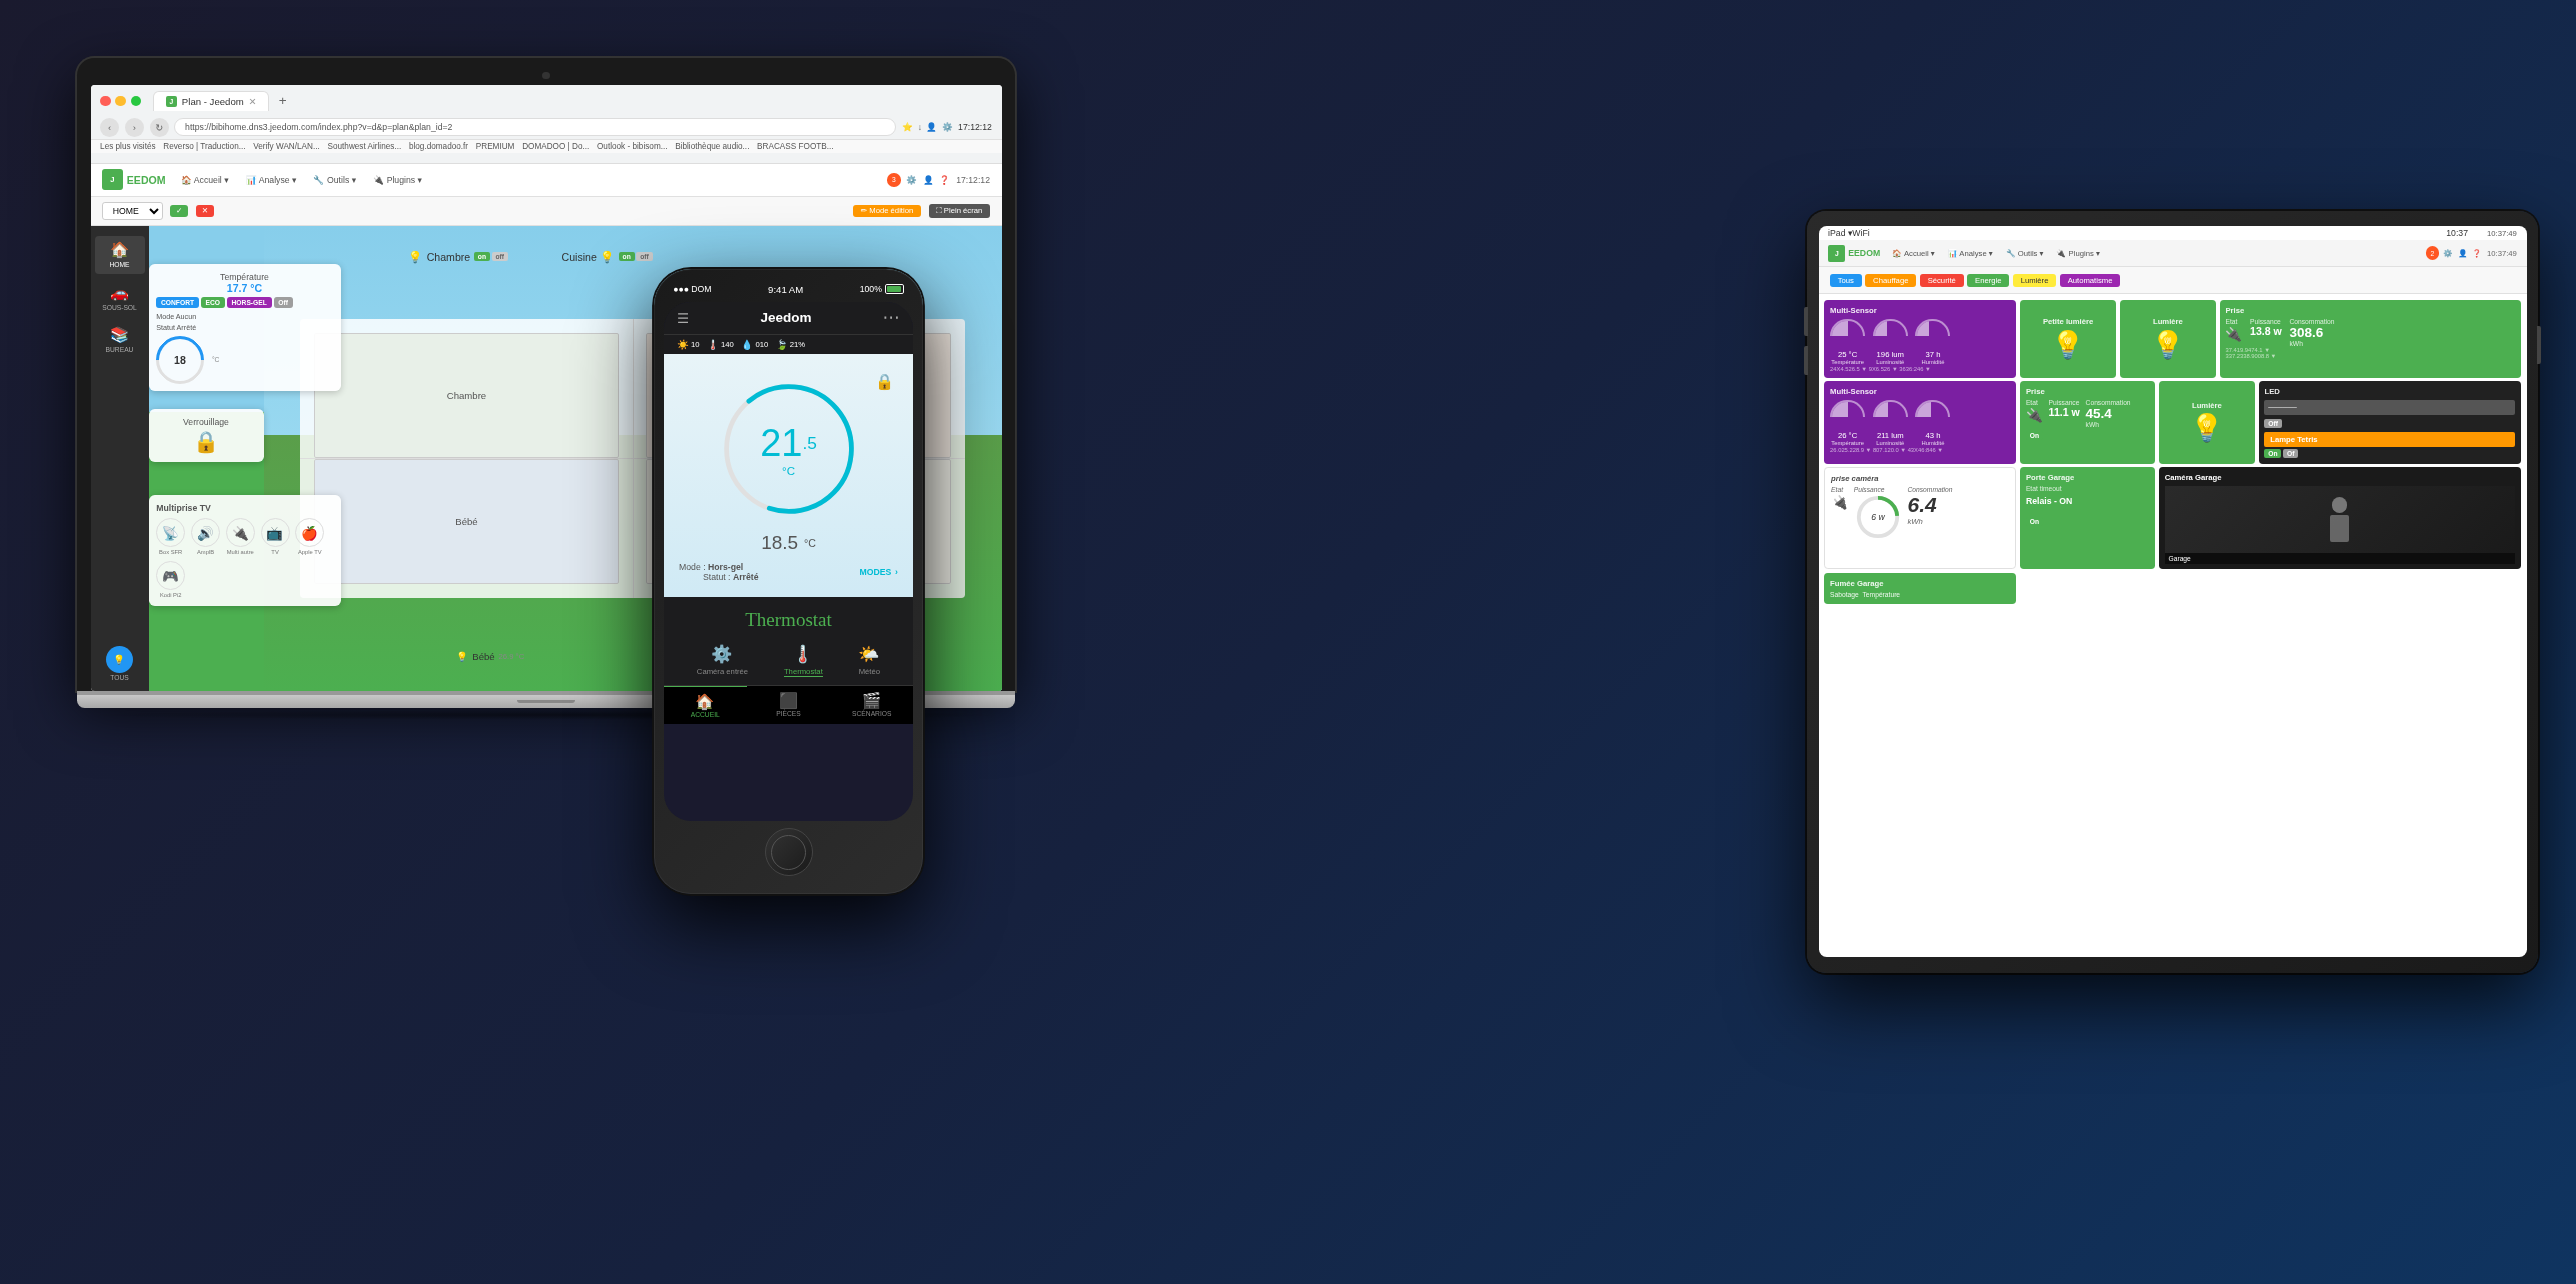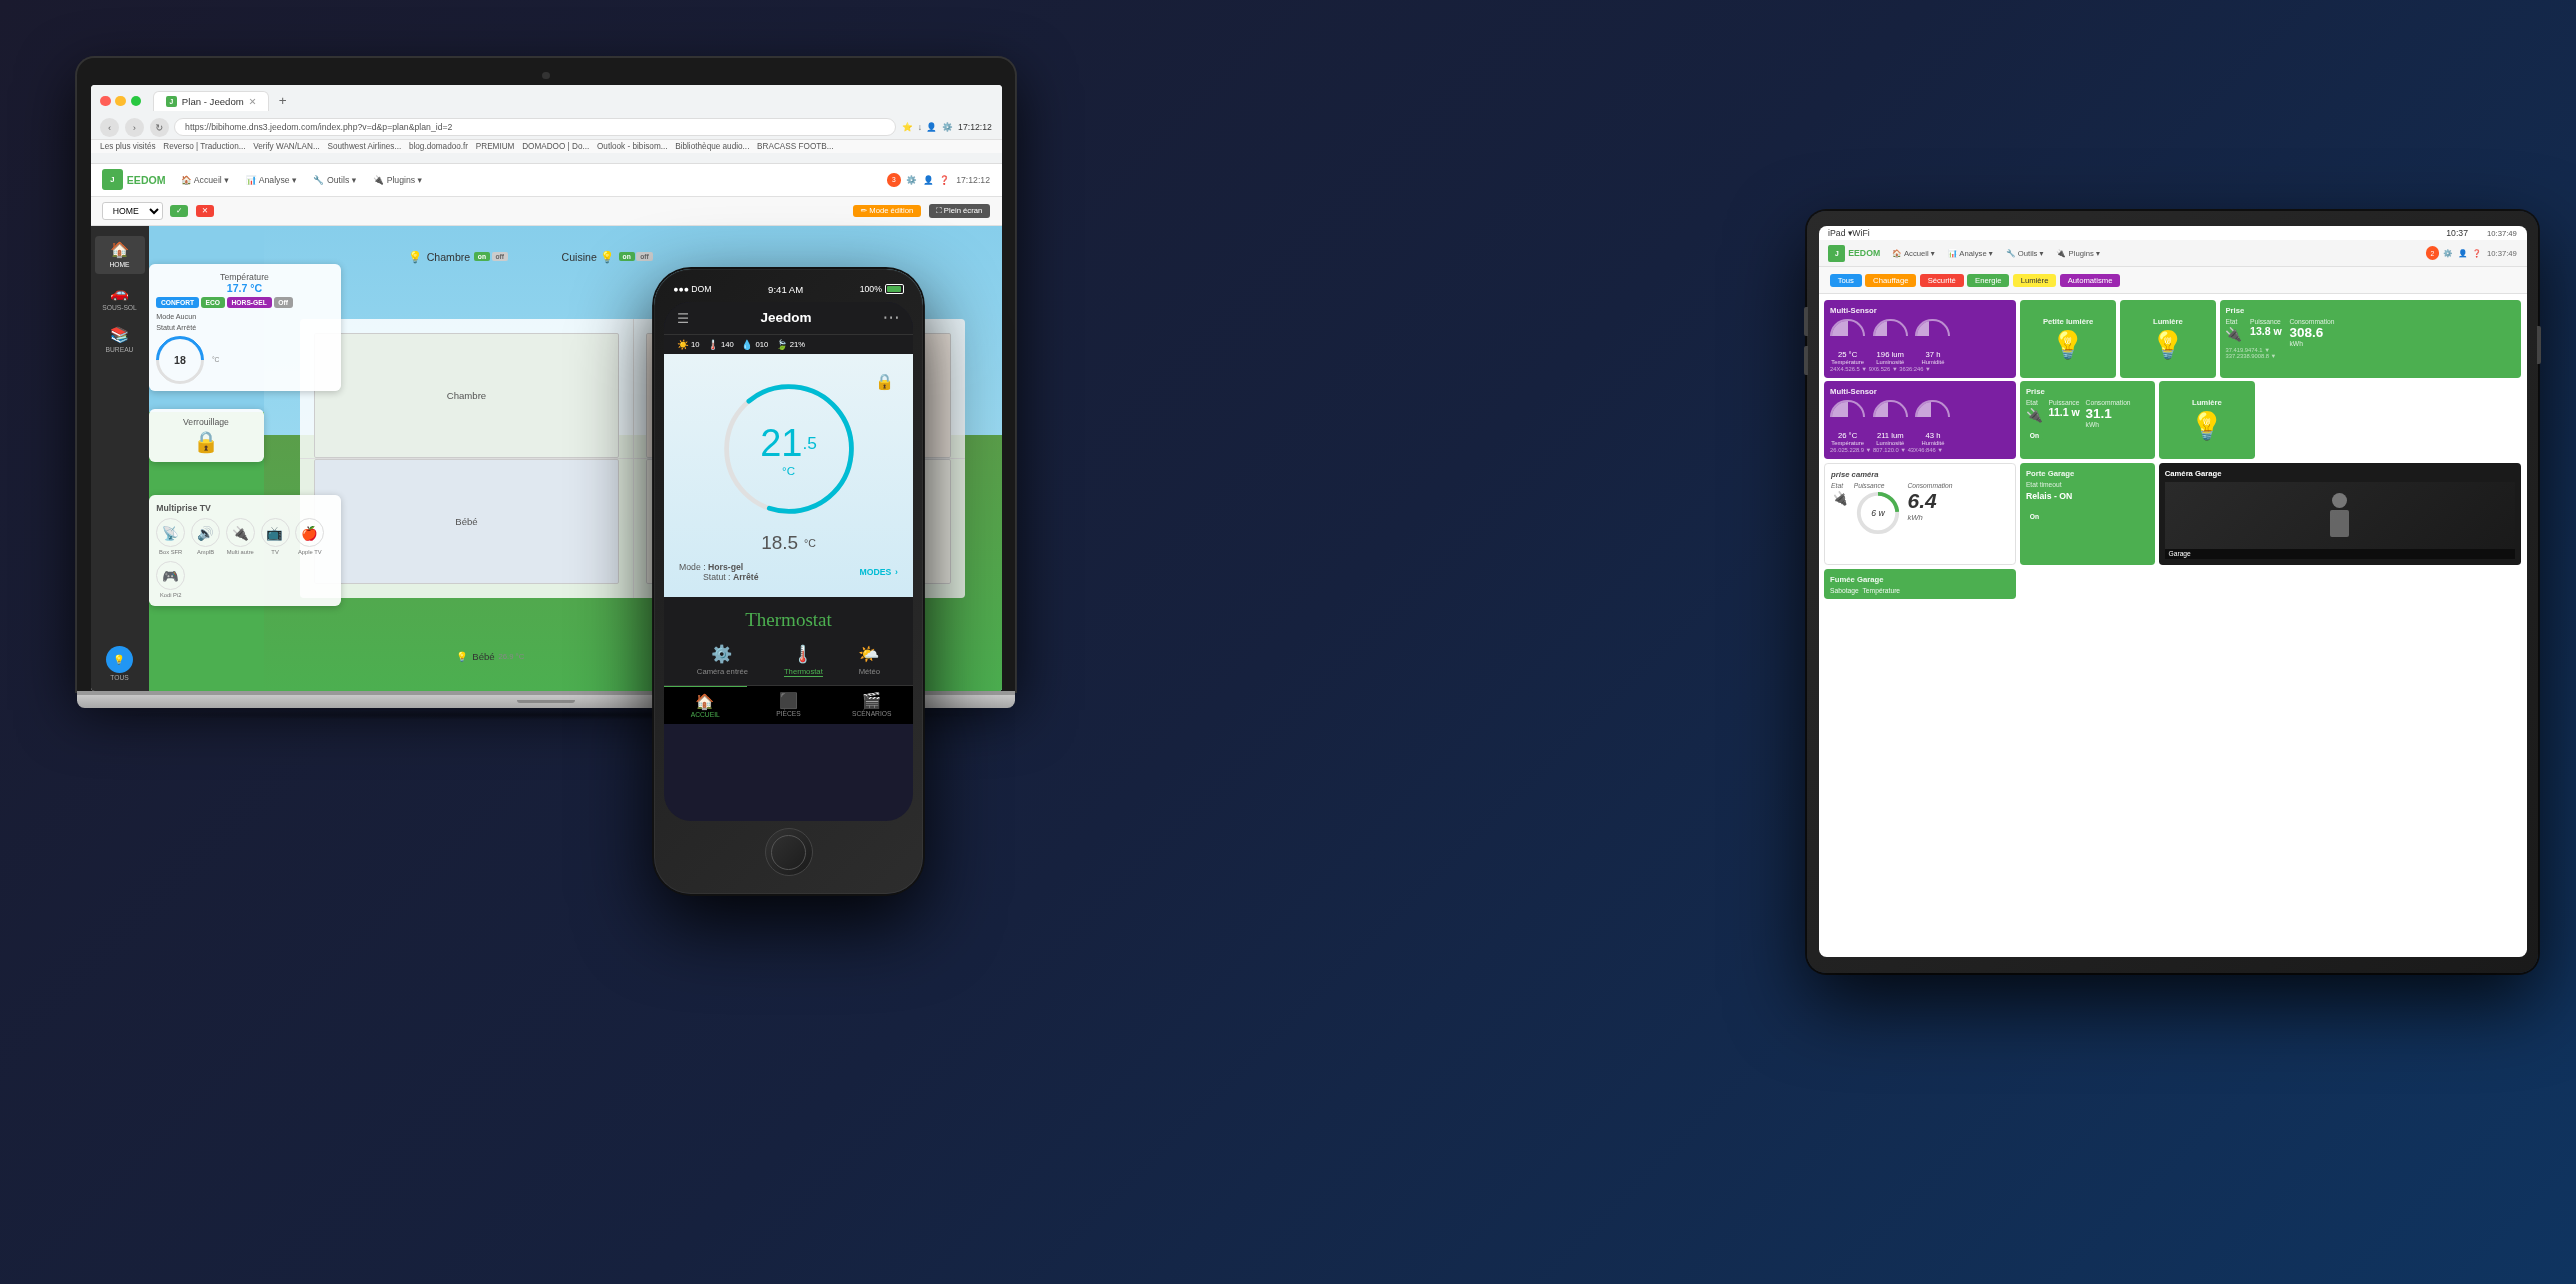--- a/index.html
+++ b/index.html
@@ -1429,31 +1429,45 @@
                   <div style="font-size:6.7px; opacity:0.8;">Etat</div>
                   <span style="font-size:13.5px;">🔌</span>
                   <div><span class="on-badge">On</span></div>
                 </div>
                 <div>
                   <div style="font-size:6.7px; opacity:0.8;">Puissance</div>
                   <div style="font-size:10.6px; font-weight:bold;">11.1 w</div>
                 </div>
                 <div>
                   <div style="font-size:6.7px; opacity:0.8;">Consommation</div>
-                  <div style="font-size:13.5px; font-weight:bold;">31.1</div>
+                  <div style="font-size:13.5px; font-weight:bold;">45.4</div>
                   <div style="font-size:6.7px; opacity:0.8;">kWh</div>
                 </div>
               </div>
             </div>
 
             <div class="widget-tile wt-green" style="width:96px; flex-shrink:0; display:flex; flex-direction:column; align-items:center; justify-content:center;">
               <div class="wt-title" style="text-align:center;">Lumière</div>
               <span style="font-size:27px;">💡</span>
             </div>
 
+            <div class="widget-tile" style="flex:1; background:#212121;">
+              <div class="wt-title" style="color:white;">LED</div>
+              <div style="background:#555; height:15.4px; border-radius:1.9px; margin:3.8px 0; display:flex; align-items:center; padding:0 3.8px;">
+                <span style="font-size:6.7px; color:white;">──────</span>
+              </div>
+              <div style="display:flex; gap:1.9px; margin-bottom:3.8px;">
+                <span class="off-badge">Off</span>
+              </div>
+              <div style="background:#ff9800; padding:2.9px 5.8px; border-radius:1.9px; font-size:7.7px; color:white; font-weight:bold; margin-bottom:1.9px;">Lampe Tetris</div>
+              <div style="display:flex; gap:1.9px;">
+                <span class="on-badge">On</span>
+                <span class="off-badge">Of</span>
+              </div>
+            </div>
           </div>
 
           <div class="tablet-row">
 
             <div class="widget-tile wt-white" style="width:192px; flex-shrink:0;font-style:italic;">
               <div class="wt-title" style="color:#333;">prise caméra</div>
               <div style="display:flex; gap:5.8px; align-items:flex-start;">
                 <div>
                   <div style="font-size:6.7px; color:#666;">Etat</div>
                   <span style="font-size:13.5px;">🔌</span>

